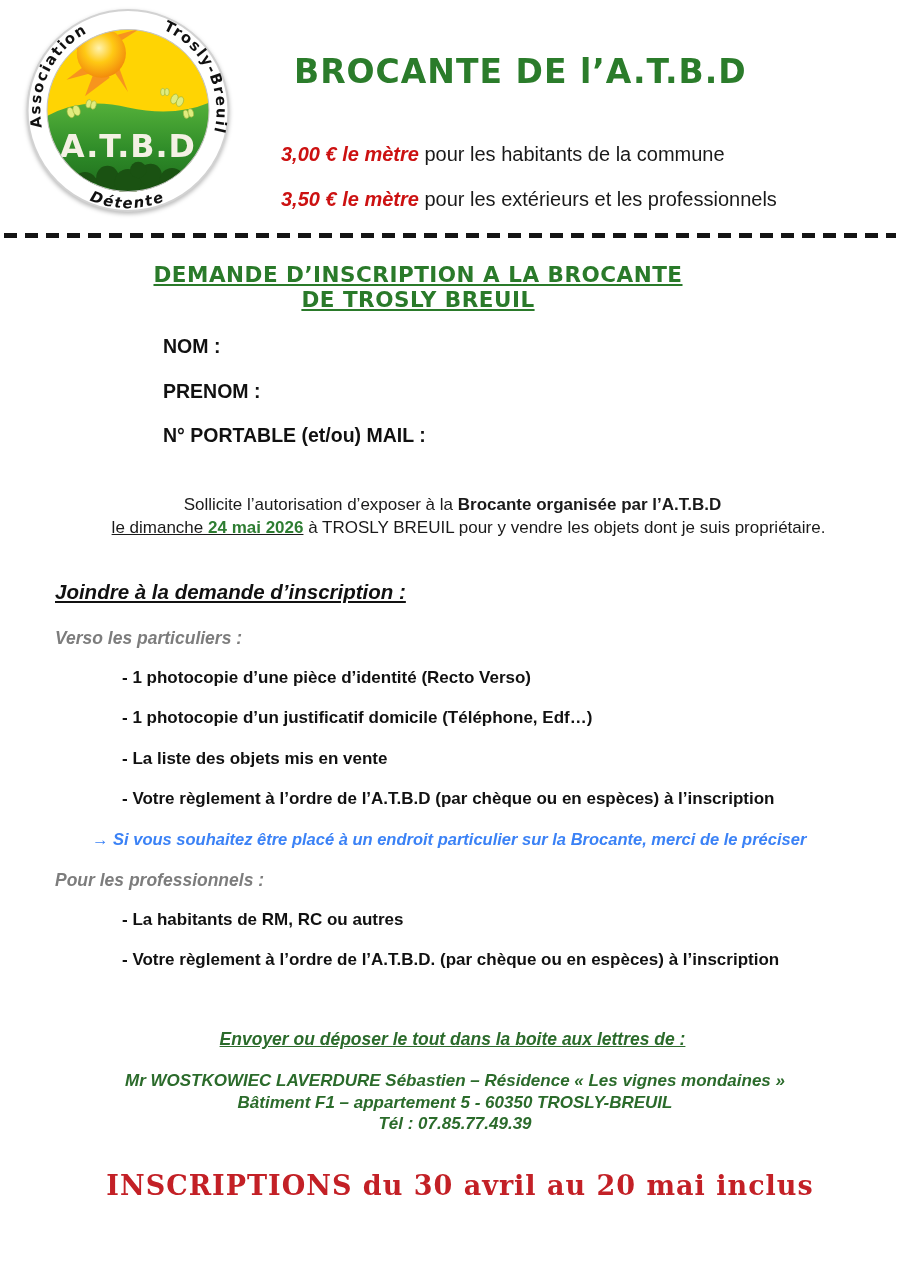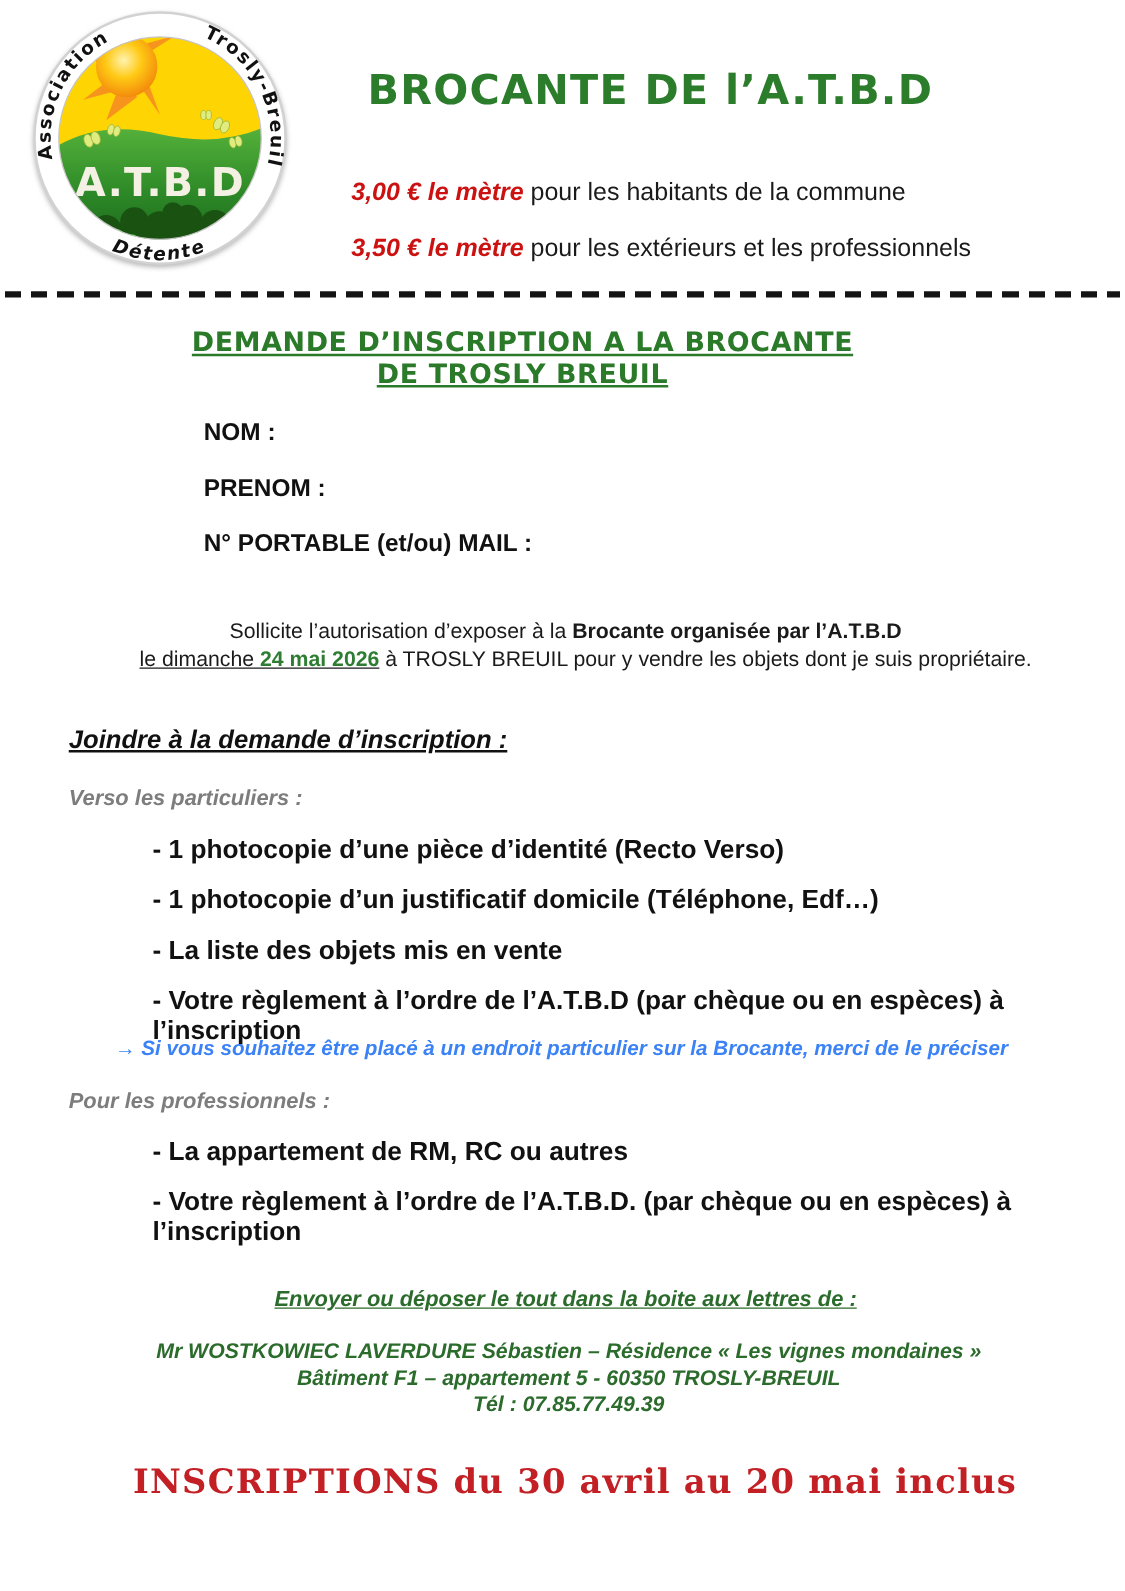--- a/index.html
+++ b/index.html
@@ -48,21 +48,21 @@
   .u{ text-decoration:underline;padding-left:32px; }
   .date-green{ color:#2e7d32; font-weight:bold; }
 
   
   #joindre-heading{
     left:55px; top:580px; font-size:20.5px; font-weight:bold; font-style:italic;
     text-decoration:underline; color:#111;
   }
   .group-label{ left:55px; font-size:17.5px; font-weight:bold; font-style:italic; color:#7d7d7d; }
   #particuliers-label{ top:628px; } #professionnels-label{ top:870px; }
-  .req-item{ left:122px; font-size:21px; font-weight:bold; color:#111; }
+  .req-item{ left:122px; font-size:17px; font-weight:bold; color:#111; }
   #item-p0{ top:668px; } #item-p1{ top:708px; } #item-p2{ top:749px; } #item-p3{ top:789px; }
   #note-arrow-line{ left:92px; top:830px; font-size:16.5px; font-weight:bold; font-style:italic; color:#3b82f6; }
   #item-q0{ top:910px; } #item-q1{ top:950px; }
 
   
   #send-heading{
     left:0; top:1029px; width:905px; text-align:center; font-size:17.5px;
     font-weight:bold; font-style:italic; color:#2b6b2b;
   }
   #send-heading span{ text-decoration:underline; }
@@ -202,21 +202,21 @@
   <div id="item-p0" class="abs req-item">- 1 photocopie d’une pièce d’identité (Recto Verso)</div>
   <div id="item-p1" class="abs req-item">- 1 photocopie d’un justificatif domicile (Téléphone, Edf…)</div>
   <div id="item-p2" class="abs req-item">- La liste des objets mis en vente</div>
   <div id="item-p3" class="abs req-item">- Votre règlement à l’ordre de l’A.T.B.D (par chèque ou en espèces) à l’inscription</div>
 
   <div id="note-arrow-line" class="abs">
     <span>→</span><span> Si vous souhaitez être placé à un endroit particulier sur la Brocante, merci de le préciser</span>
   </div>
 
   <div id="professionnels-label" class="abs group-label">Pour les professionnels :</div>
-  <div id="item-q0" class="abs req-item">- La appartement de RM, RC ou autres</div>
+  <div id="item-q0" class="abs req-item">- La habitants de RM, RC ou autres</div>
   <div id="item-q1" class="abs req-item">- Votre règlement à l’ordre de l’A.T.B.D. (par chèque ou en espèces) à l’inscription</div>
 
   <div id="send-heading" class="abs">
     <span>Envoyer ou déposer le tout dans la boite aux lettres de :</span>
   </div>
 
   <div id="address" class="abs">
     <div>Mr WOSTKOWIEC LAVERDURE Sébastien – Résidence « Les vignes mondaines »</div>
     <div>Bâtiment F1 – appartement 5 - 60350 TROSLY-BREUIL</div>
     <div>Tél : 07.85.77.49.39</div>

